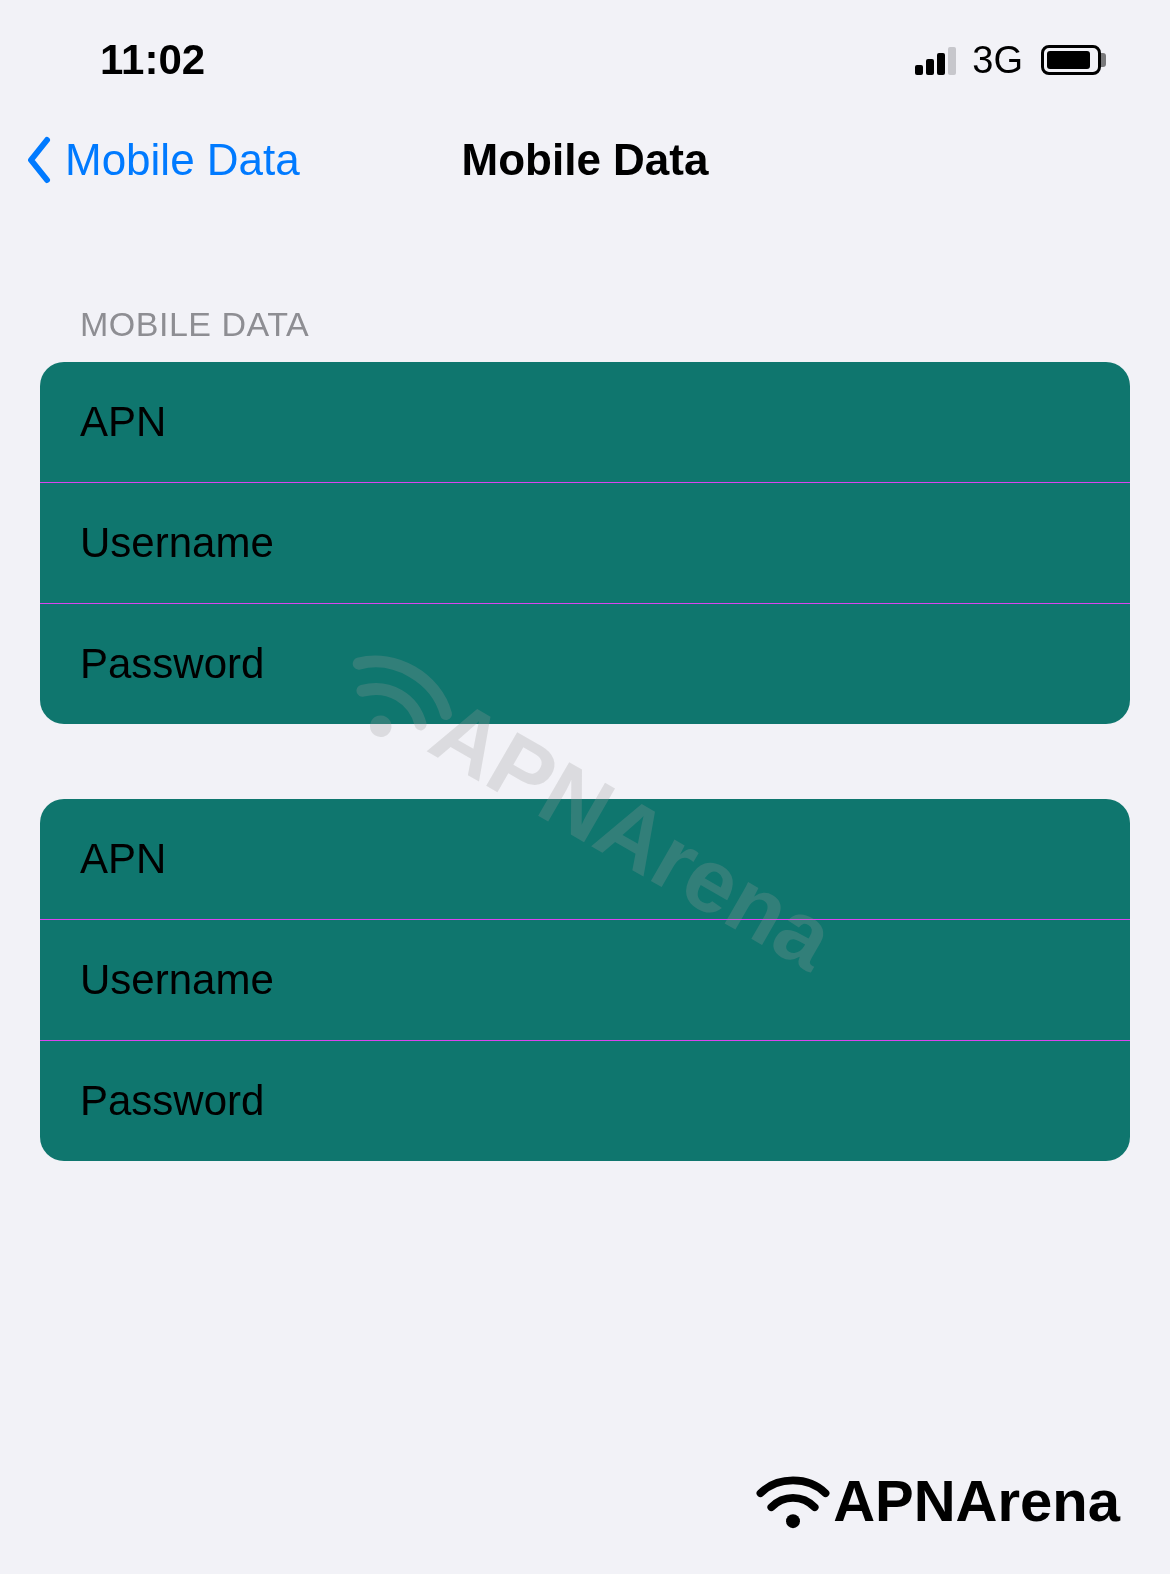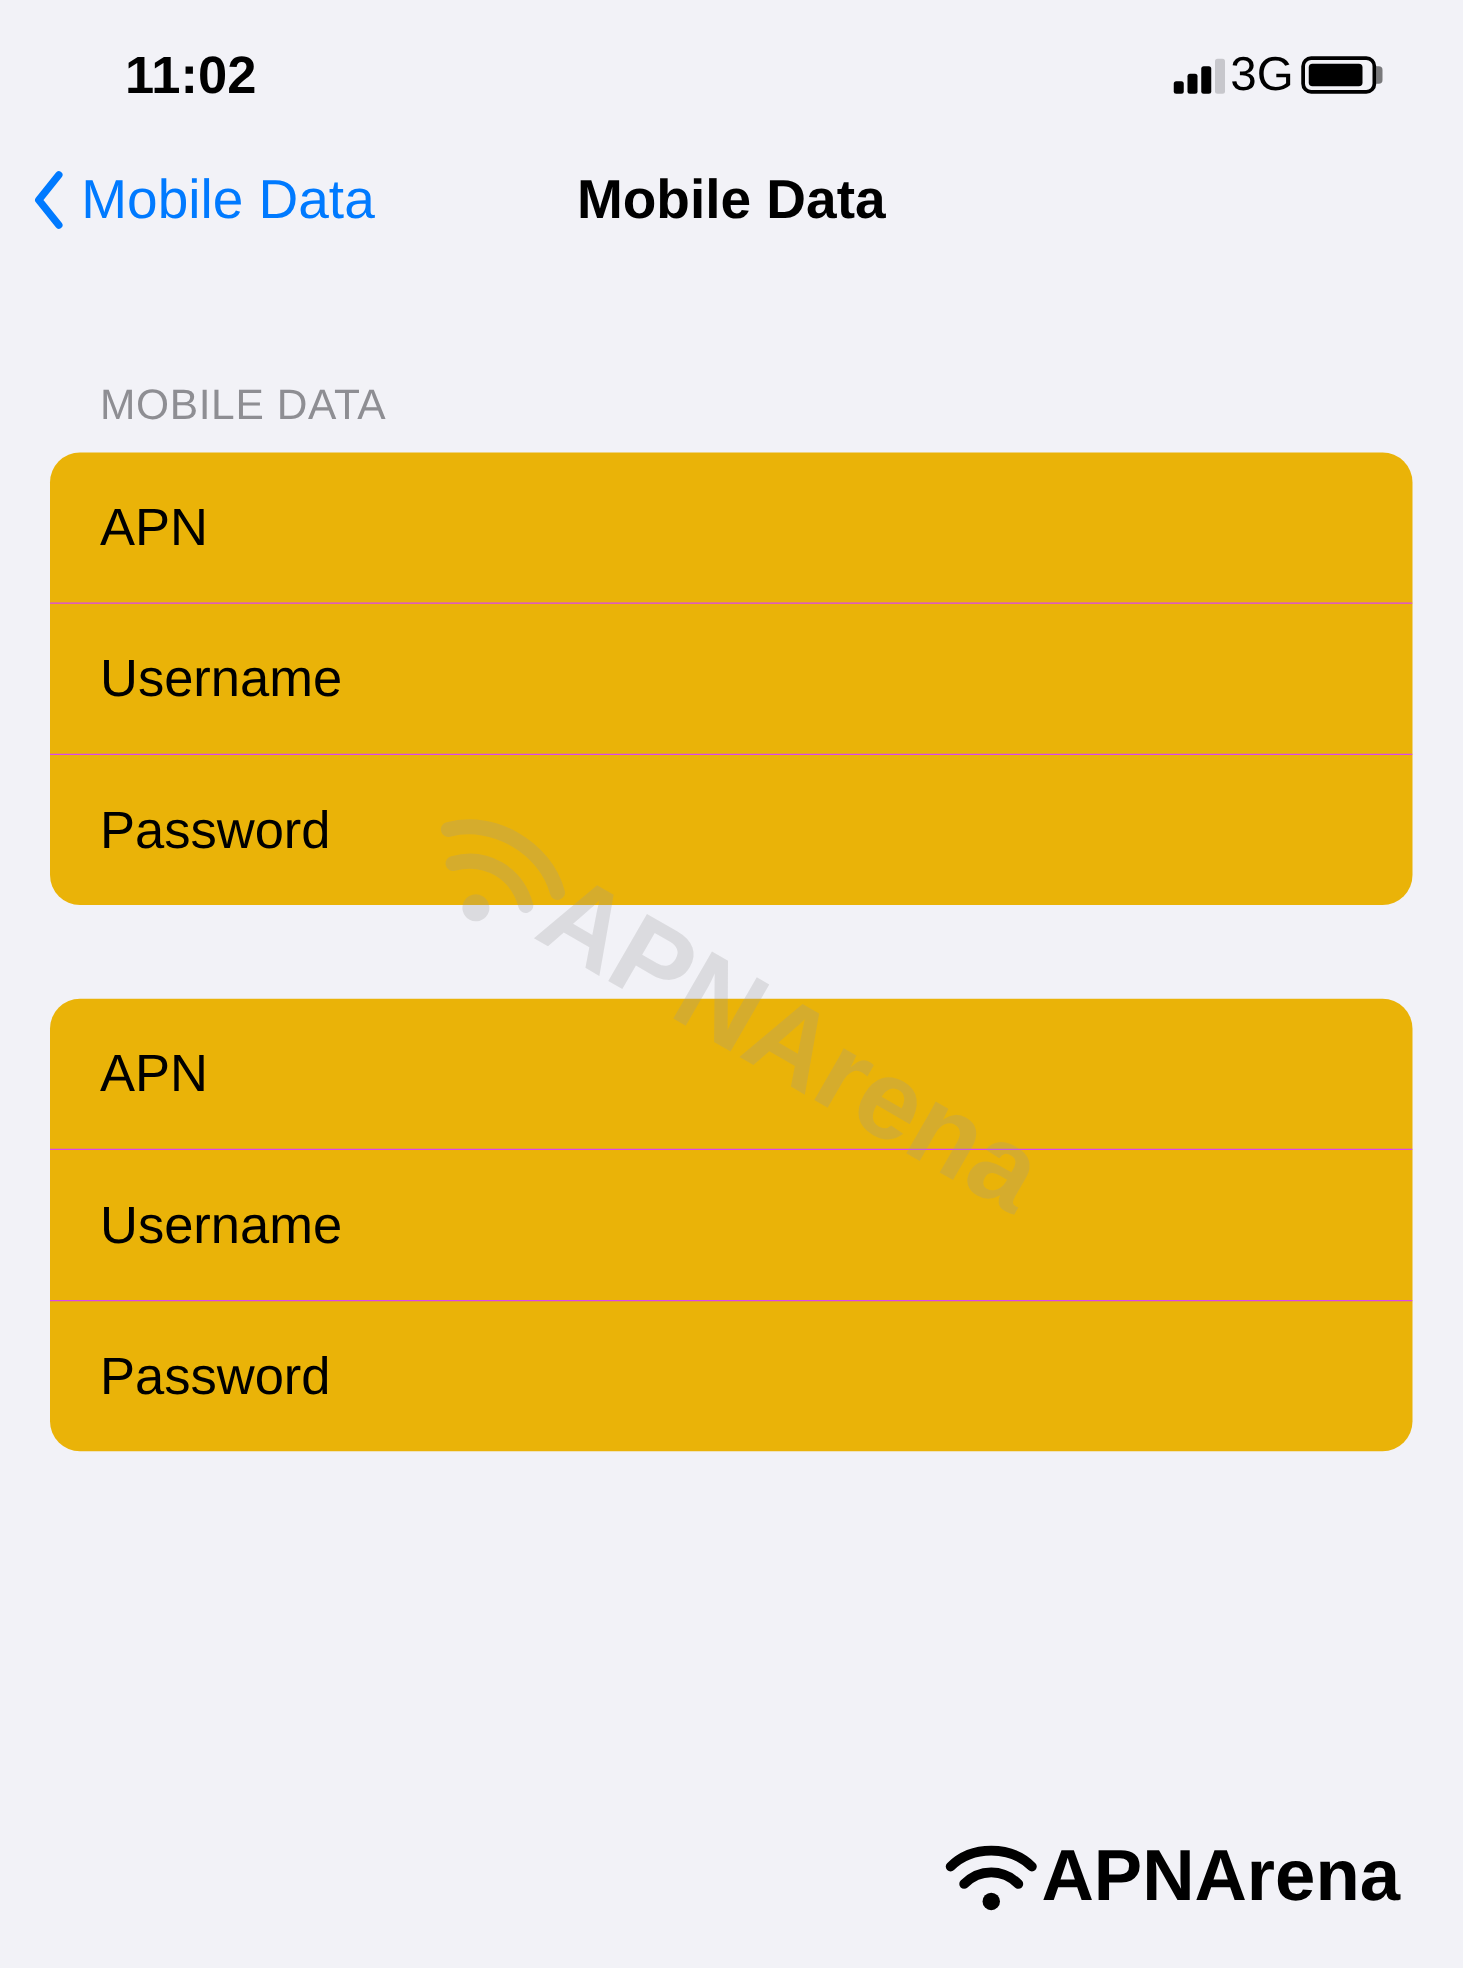--- a/index.html
+++ b/index.html
@@ -25,20 +25,21 @@
       height: 110px;
     }
     .status-time {
       font-size: 42px;
       font-weight: 600;
       color: #000;
     }
     .status-right {
       display: flex;
       align-items: center;
+      gap: 12px;
     }
     .signal-bars {
       display: flex;
       align-items: flex-end;
       gap: 3px;
       height: 30px;
     }
     .signal-bar {
       width: 8px;
       background: #000;
@@ -118,21 +119,21 @@
       margin-top: 75px;
     }
     .section-header {
       font-size: 34px;
       font-weight: 400;
       color: #8e8e93;
       padding: 0 80px 18px 80px;
       letter-spacing: 0.5px;
     }
     .section-group {
-      background: #eab308;
+      background: #0f766e;
       margin: 0 40px;
       border-radius: 24px;
       overflow: hidden;
     }
     .field-row {
       display: flex;
       align-items: center;
       padding: 36px 40px;
       min-height: 120px;
     }

